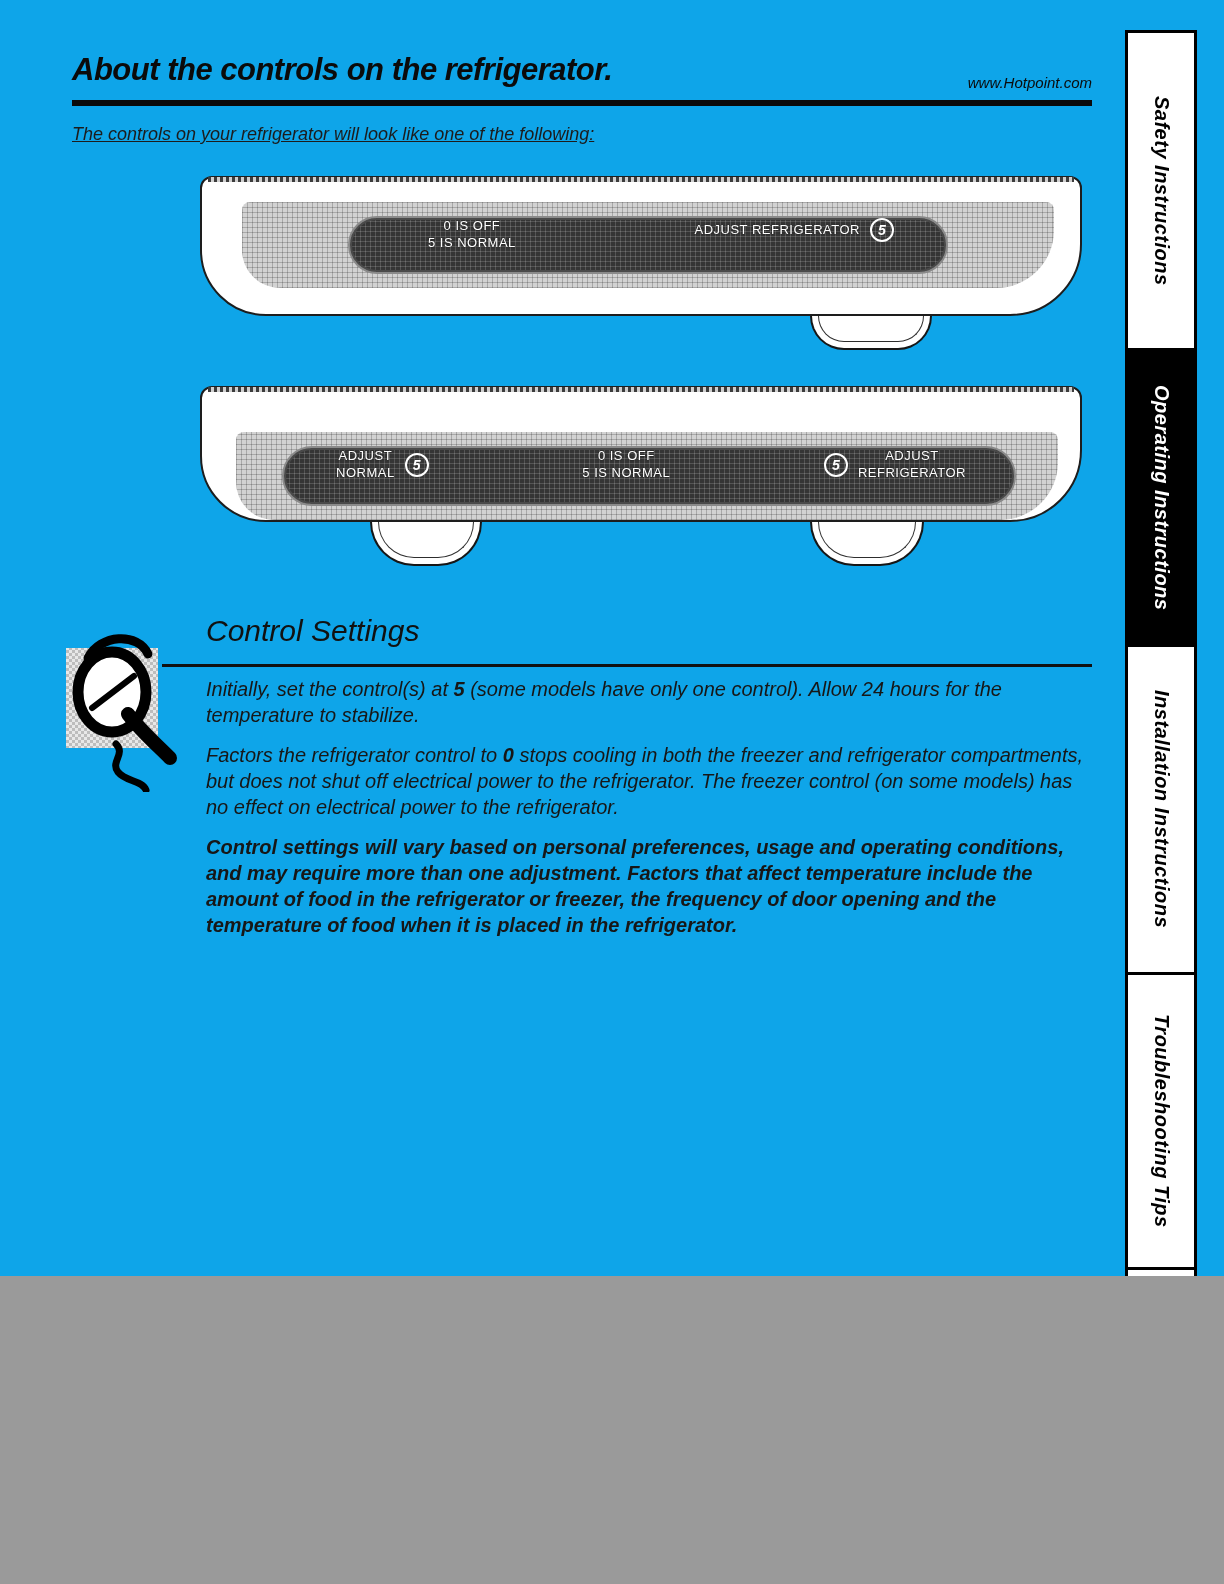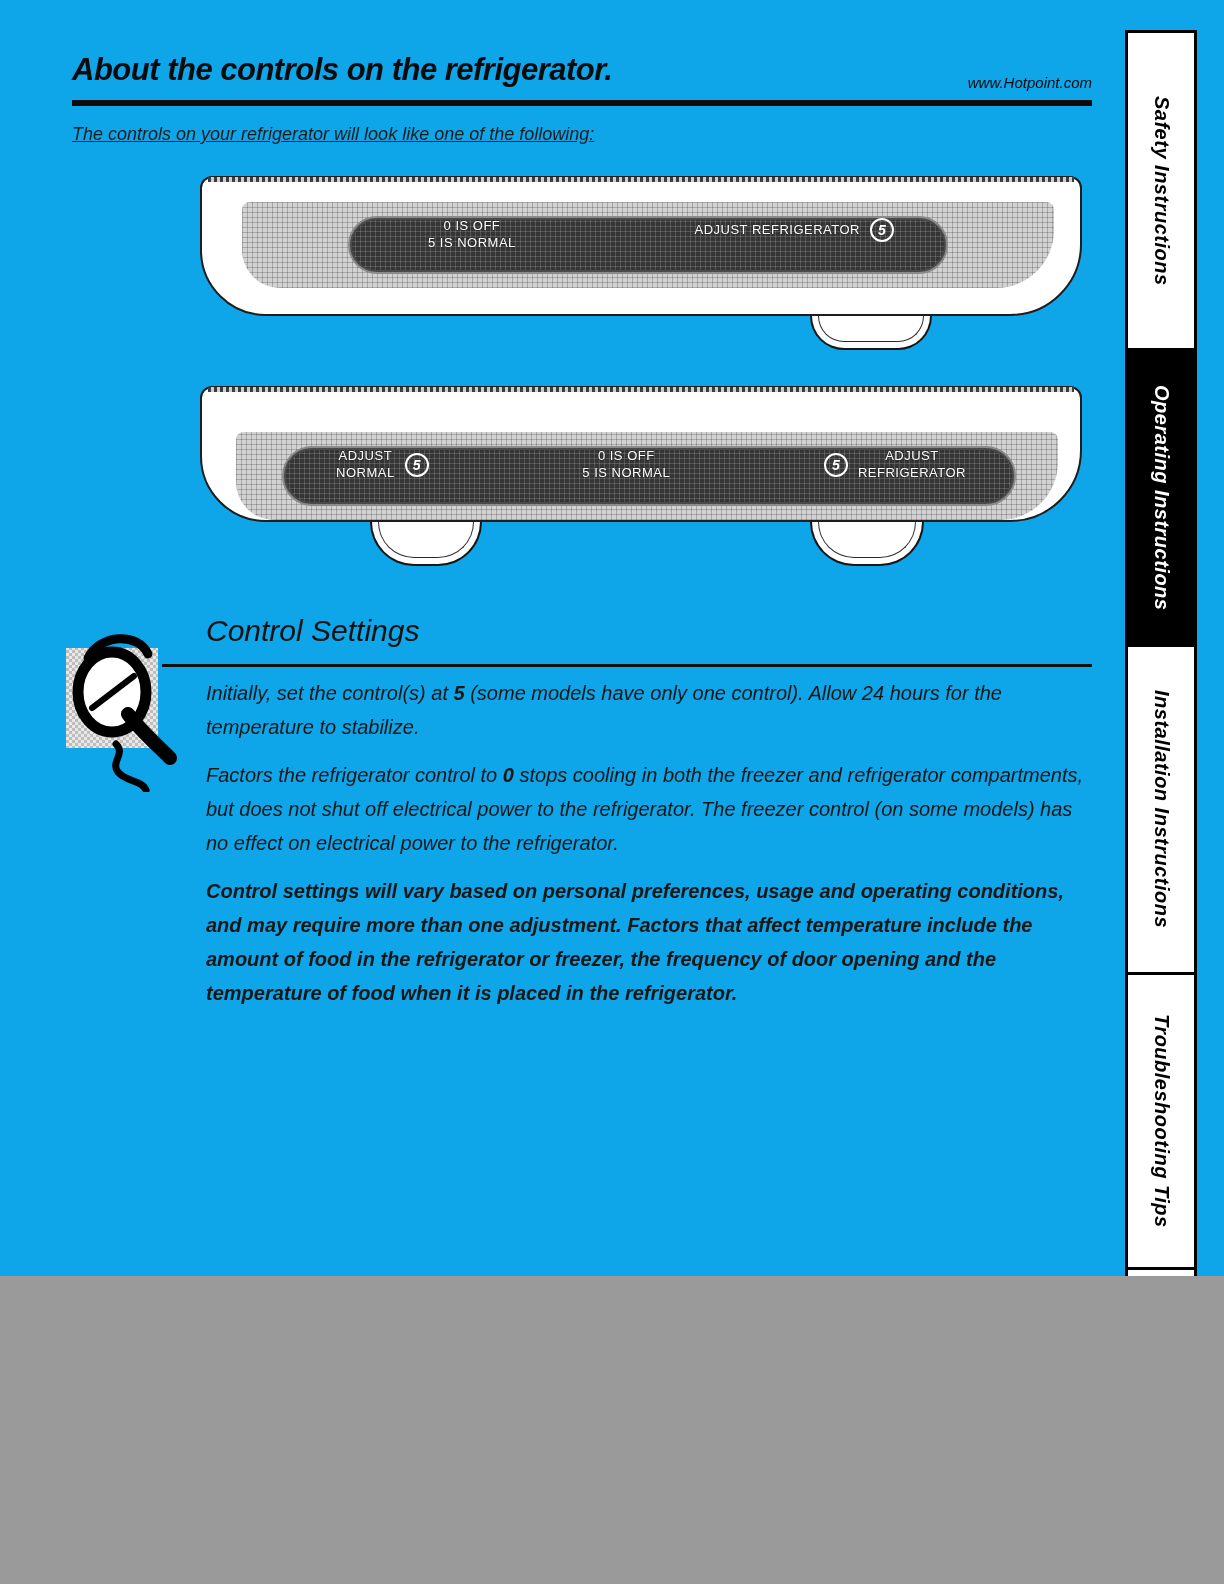--- a/index.html
+++ b/index.html
@@ -84,21 +84,21 @@
   
   .section-icon { position:absolute; left:60px; top:596px; width:134px; height:196px; }
   .section-heading {
     position:absolute; left:206px; top:614px;
     font-size:30px; font-style:italic; font-weight:400; color:#111111;text-align:center;
   }
   .heading-rule { position:absolute; left:162px; top:664px; width:930px; height:3px; background:#111111; }
 
   .body-copy {
     position:absolute; left:206px; top:676px; width:880px;
-    font-size:20px; font-style:italic; color:#171717; line-height:34px;
+    font-size:20px; font-style:italic; color:#171717; line-height:26px;
   }
   .body-copy p { margin:0 0 14px 0; }
   .body-copy p.bold { font-weight:700; }
   .body-copy b { font-weight:700; }
 
   
   .sidebar {
     position:absolute; left:1125px; top:30px; width:72px; height:1534px;
     display:flex; flex-direction:column; border:3px solid #000;
     background:#ffffff;

